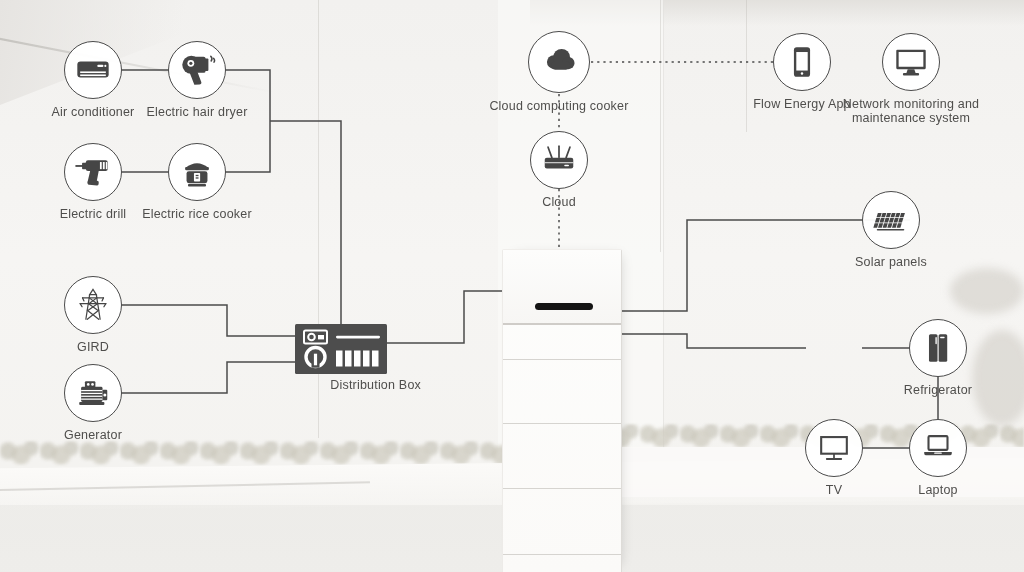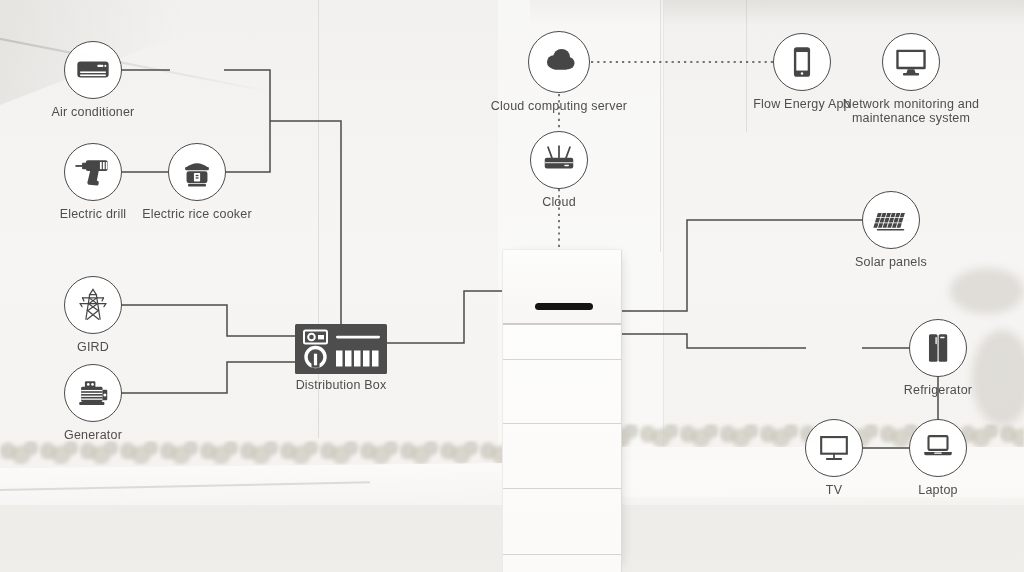--- a/index.html
+++ b/index.html
@@ -44,21 +44,21 @@
   .node{position:absolute;width:160px;display:flex;flex-direction:column;align-items:center;z-index:3;}
   .circle{width:58px;height:58px;border-radius:50%;border:1.6px solid #4b4b4b;
     background:rgba(255,255,255,.96);display:flex;align-items:center;justify-content:center;
     box-sizing:border-box;}
   .circle.big{width:62px;height:62px;}
   .label{margin-top:6px;font-size:12.5px;letter-spacing:.2px;color:#4f4e4c;
     text-align:center;white-space:nowrap;line-height:1.15;}
   .label.wrap{white-space:normal;width:150px;}
   
   .distbox{position:absolute;left:295px;top:324px;z-index:2;line-height:0;}
-  .distbox-label{position:absolute;left:261px;top:378px;width:160px;text-align:center;
+  .distbox-label{position:absolute;left:261px;top:378px;width:160px;text-align:right;
     font-size:12.5px;letter-spacing:.2px;color:#4f4e4c;z-index:2;}
   
   .battery{position:absolute;left:502px;top:249px;width:120px;height:323px;z-index:2;
     background:linear-gradient(180deg,#fdfdfc,#fbfaf8);
     border-left:1px solid #edebe8;border-right:1px solid #dedcd8;
     border-top:1px solid #f0eeeb;border-radius:2px 2px 0 0;
     box-shadow:5px 0 12px -7px rgba(0,0,0,.18);box-sizing:border-box;}
   .battery-top{position:absolute;left:0;top:0;width:100%;height:75px;
     background:linear-gradient(180deg,#fdfdfc,#f7f6f4);
     border-bottom:2px solid #cfccc8;box-sizing:border-box;}
@@ -147,20 +147,35 @@
         <rect x="3.5" y="11" width="33" height="17" rx="3.5" fill="#464646"></rect>
         <rect x="24.5" y="14.5" width="6.5" height="2.4" rx="1.2" fill="#fff"></rect>
         <circle cx="33" cy="15.7" r="1.1" fill="#fff"></circle>
         <rect x="6.5" y="21.5" width="27" height="1.7" fill="#fff"></rect>
         <rect x="6.5" y="24.7" width="27" height="1.7" fill="#fff"></rect>
       </svg>
     </div>
     <div class="label">Air conditioner</div>
   </div>
 
+  <div class="node" style="left:117px;top:41px">
+    <div class="circle">
+      <svg class="icon" width="38" height="38" viewBox="0 0 40 40">
+        <circle cx="14" cy="14.5" r="9.5" fill="#464646"></circle>
+        <rect x="14" y="6" width="15" height="17" rx="2" fill="#464646"></rect>
+        <rect x="27.5" y="8" width="4.5" height="13" rx="1" fill="#464646"></rect>
+        <path d="M12 22 l8.5 0 4 10.5 a2 2 0 0 1 -1.9 2.7 l-5.4 0.2 z" fill="#464646"></path>
+        <circle cx="13.5" cy="13" r="3.6" fill="#fff"></circle>
+        <circle cx="13.5" cy="13" r="1.7" fill="#464646"></circle>
+        <path d="M34.5 5.5 q2.3 2.3 0.4 5" stroke="#464646" stroke-width="1.6" fill="none" stroke-linecap="round"></path>
+        <path d="M37.6 7.8 q1.6 1.9 0.3 4" stroke="#464646" stroke-width="1.6" fill="none" stroke-linecap="round"></path>
+      </svg>
+    </div>
+    <div class="label">Electric hair dryer</div>
+  </div>
 
   <div class="node" style="left:13px;top:143px">
     <div class="circle">
       <svg class="icon" width="38" height="38" viewBox="0 0 40 40">
         <rect x="1.5" y="12.7" width="8" height="1.9" fill="#464646"></rect>
         <rect x="8.5" y="10.3" width="5" height="6.7" rx="0.8" fill="#464646"></rect>
         <rect x="12.5" y="7.5" width="23" height="11.5" rx="2.2" fill="#464646"></rect>
         <rect x="27.3" y="9.5" width="1.9" height="7.5" fill="#fff"></rect>
         <rect x="30.4" y="9.5" width="1.9" height="7.5" fill="#fff"></rect>
         <rect x="33.5" y="9.5" width="1.6" height="7.5" fill="#fff"></rect>
@@ -234,21 +249,21 @@
     <div class="circle big">
       <svg class="icon" width="42" height="42" viewBox="0 0 40 40">
         <g fill="#464646">
           <circle cx="15" cy="20" r="6.5"></circle>
           <circle cx="22.5" cy="15.5" r="8"></circle>
           <circle cx="29" cy="21" r="5.8"></circle>
           <rect x="12.5" y="19.5" width="18" height="7.8" rx="3.9"></rect>
         </g>
       </svg>
     </div>
-    <div class="label">Cloud computing server</div>
+    <div class="label">Cloud computing cooker</div>
   </div>
 
   <div class="node" style="left:479px;top:131px">
     <div class="circle">
       <svg class="icon" width="38" height="38" viewBox="0 0 40 40">
         <g stroke="#464646" stroke-width="1.8" stroke-linecap="round">
           <line x1="12.5" y1="17.5" x2="8.5" y2="6.5"></line>
           <line x1="20" y1="17" x2="20" y2="5.5"></line>
           <line x1="27.5" y1="17.5" x2="31.5" y2="6.5"></line>
         </g>

